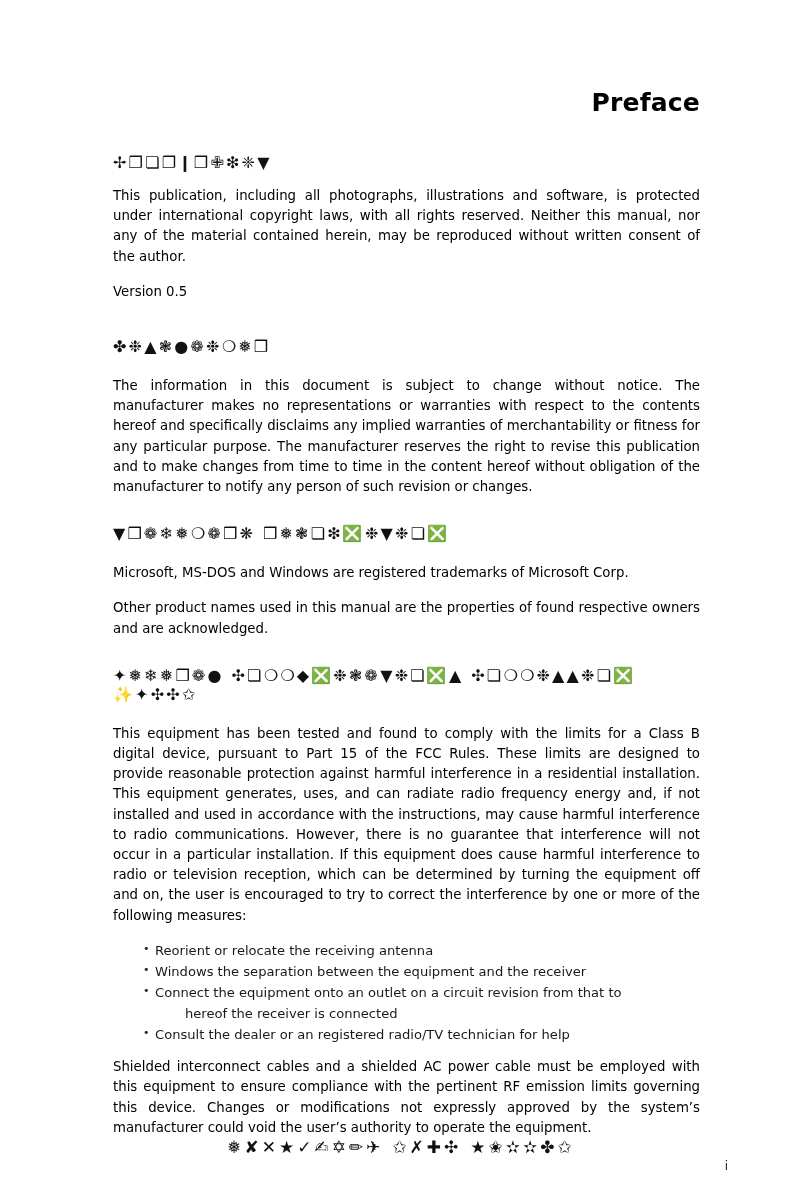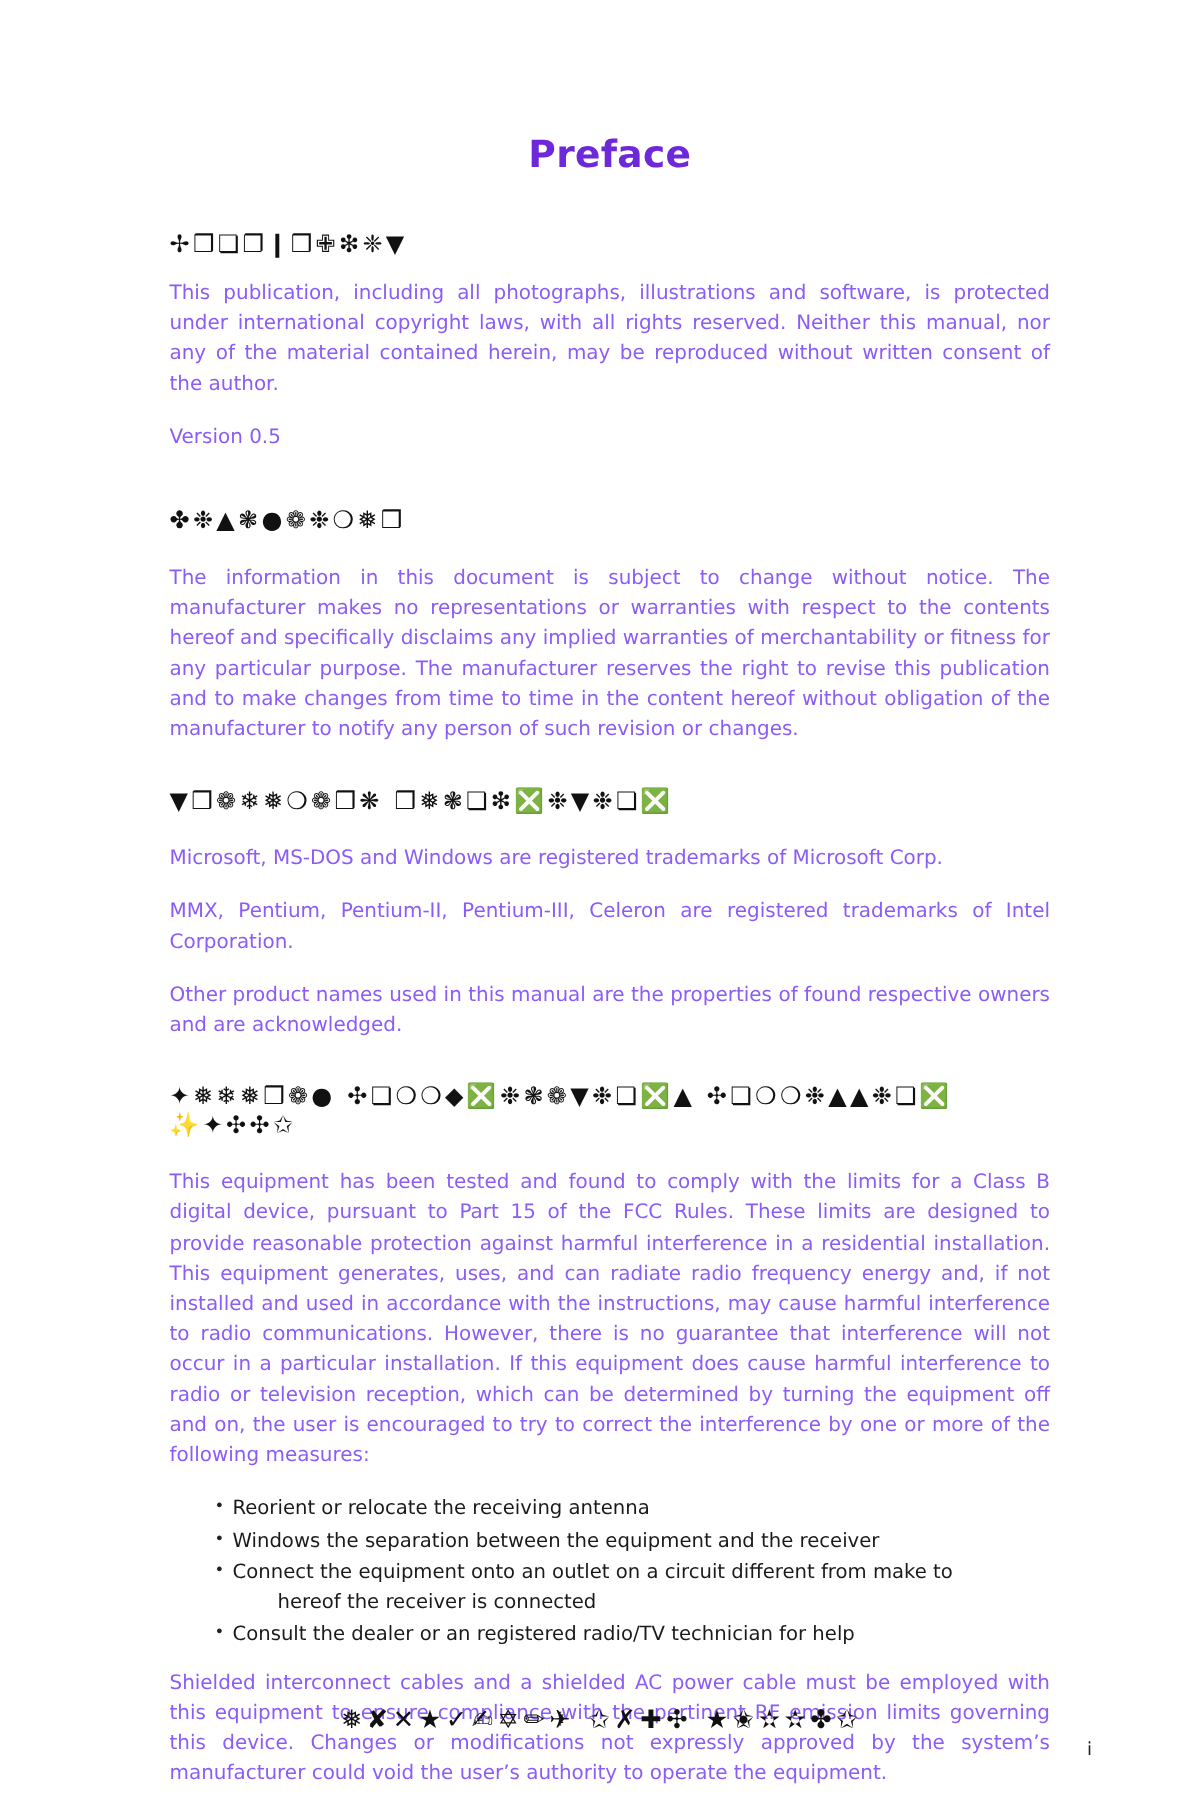--- a/index.html
+++ b/index.html
@@ -17,26 +17,26 @@
   }
   .page {
     position: absolute;
     left: 0; top: 0;
     width: 802px;
     height: 1201px;
     box-sizing: border-box;
     padding: 88px 102px 40px 113px;
   }
   .page-title {
-    text-align: center;
+    text-align: right;
     font-size: 25px;
     font-weight: bold;
     letter-spacing: 0.2px;
     margin: 0 0 36px 0;
-    color: #6d28d9;
+    color: #000000;
   }
   .section-heading {
     font-family: "DejaVu Sans", sans-serif;
     font-size: 15.5px;
     font-weight: bold;
     color: #111;
     margin: 0 0 14px 0;
     letter-spacing: 1.2px;
     
   }
@@ -45,21 +45,21 @@
     font-weight: bold;
     letter-spacing: 2.2px;
     font-size: 16px;
     color: #111;
   }
   p.body {
     font-size: 13.3px;
     line-height: 1.52;
     text-align: justify;
     margin: 0 0 15px 0;
-    color: #8b5cf6;
+    color: #000000;
   }
   .gap-lg { height: 20px; }
   .gap-md { height: 12px; }
   .gap-sm { height: 6px; }
   ul.measures {
     list-style: none;
     margin: 6px 0 12px 0;
     padding: 0 0 0 30px;
     font-size: 13.1px;
     line-height: 1.55;
@@ -125,21 +125,20 @@
   <div class="gap-sm"></div>
   <p class="body">The information in this document is subject to change without notice. The manufacturer makes no representations or warranties with respect to the contents hereof and specifically disclaims any implied warranties of merchantability or fitness for any particular purpose. The manufacturer reserves the right to revise this publication and to make changes from time to time in the content hereof without obligation of the manufacturer to notify any person of such revision or changes.</p>
 
   <div class="gap-md"></div>
 
   <div class="section-heading heading-row">
     <span class="sym">▼❒❁❄❅❍❁❒❋ ❒❅❃❏❇❎❉▼❉❏❎</span>
   </div>
   <div class="gap-sm"></div>
   <p class="body">Microsoft, MS-DOS and Windows are registered trademarks of Microsoft Corp.</p>
-  <p class="body">MMX, Pentium, Pentium-II, Pentium-III, Celeron are registered trademarks of Intel Corporation.</p>
   <p class="body">Other product names used in this manual are the properties of found respective owners and are acknowledged.</p>
 
   <div class="gap-md"></div>
 
   <div class="section-heading heading-row">
     <span class="sym">✦❅❄❅❒❁● ✣❏❍❍◆❎❉❃❁▼❉❏❎▲ ✣❏❍❍❉▲▲❉❏❎ ✨✦✣✣✩</span>
   </div>
   <div class="gap-sm"></div>
   <p class="body">This equipment has been tested and found to comply with the limits for a Class B digital device, pursuant to Part 15 of the FCC Rules. These limits are designed to provide reasonable protection against harmful interference in a residential installation. This equipment generates, uses, and can radiate radio frequency energy and, if not installed and used in accordance with the instructions, may cause harmful interference to radio communications. However, there is no guarantee that interference will not occur in a particular installation. If this equipment does cause harmful interference to radio or television reception, which can be determined by turning the equipment off and on, the user is encouraged to try to correct the interference by one or more of the following measures:</p>
 
@@ -147,21 +146,21 @@
     <li>
       <span class="bullet">•</span>
       <span>Reorient or relocate the receiving antenna</span>
     </li>
     <li>
       <span class="bullet">•</span>
       <span>Windows the separation between the equipment and the receiver</span>
     </li>
     <li>
       <span class="bullet">•</span>
-      <span>Connect the equipment onto an outlet on a circuit different from make to</span>
+      <span>Connect the equipment onto an outlet on a circuit revision from that to</span>
       <span class="cont">hereof the receiver is connected</span>
     </li>
     <li>
       <span class="bullet">•</span>
       <span>Consult the dealer or an registered radio/TV technician for help</span>
     </li>
   </ul>
 
   <p class="body">Shielded interconnect cables and a shielded AC power cable must be employed with this equipment to ensure compliance with the pertinent RF emission limits governing this device. Changes or modifications not expressly approved by the system’s manufacturer could void the user’s authority to operate the equipment.</p>
 

